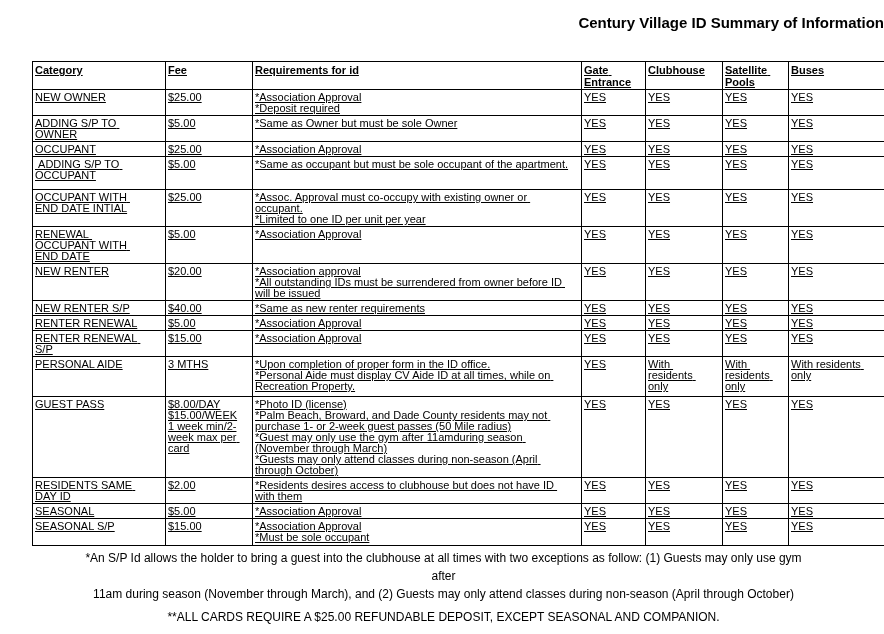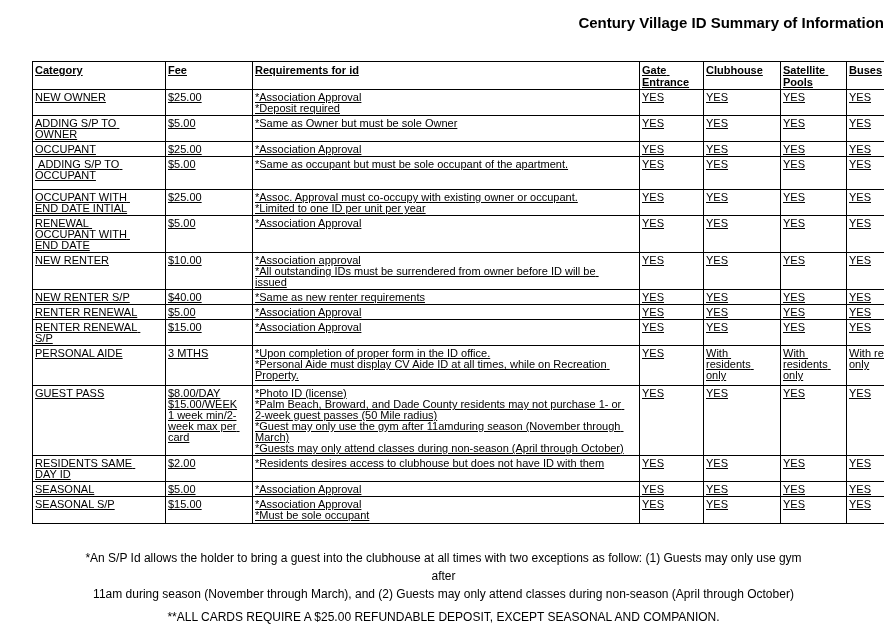--- a/index.html
+++ b/index.html
@@ -41,21 +41,21 @@
     overflow-wrap: break-word;
     word-wrap: break-word;
   }
   table.id-table th {
     font-weight: bold;
     line-height: 12px;
   }
   
   table.id-table th:nth-child(1) { width: 133px; }
   table.id-table th:nth-child(2) { width: 87px; }
-  table.id-table th:nth-child(3) { width: 387px; }
+  table.id-table th:nth-child(3) { width: 329px; }
   table.id-table th:nth-child(4) { width: 64px; }
   table.id-table th:nth-child(5) { width: 77px; }
   table.id-table th:nth-child(6) { width: 66px; }
   table.id-table th:nth-child(7) { width: 99px; }
   
   table.id-table td:nth-child(1) { padding-right: 19px; }
   table.id-table td:nth-child(3) { padding-right: 12px; }
   table.id-table td:nth-child(n+4) { padding-right: 12px; }
   
   table.id-table tbody tr:nth-child(4) td  { height: 33px; }
@@ -143,21 +143,21 @@
           <td>RENEWAL OCCUPANT WITH END DATE</td>
           <td>$5.00</td>
           <td>*Association Approval</td>
           <td>YES</td>
           <td>YES</td>
           <td>YES</td>
           <td>YES</td>
         </tr>
         <tr>
           <td>NEW RENTER</td>
-          <td>$10.00</td>
+          <td>$20.00</td>
           <td>*Association approval
 *All outstanding IDs must be surrendered from owner before ID will be issued</td>
           <td>YES</td>
           <td>YES</td>
           <td>YES</td>
           <td>YES</td>
         </tr>
         <tr>
           <td>NEW RENTER S/P</td>
           <td>$40.00</td>

